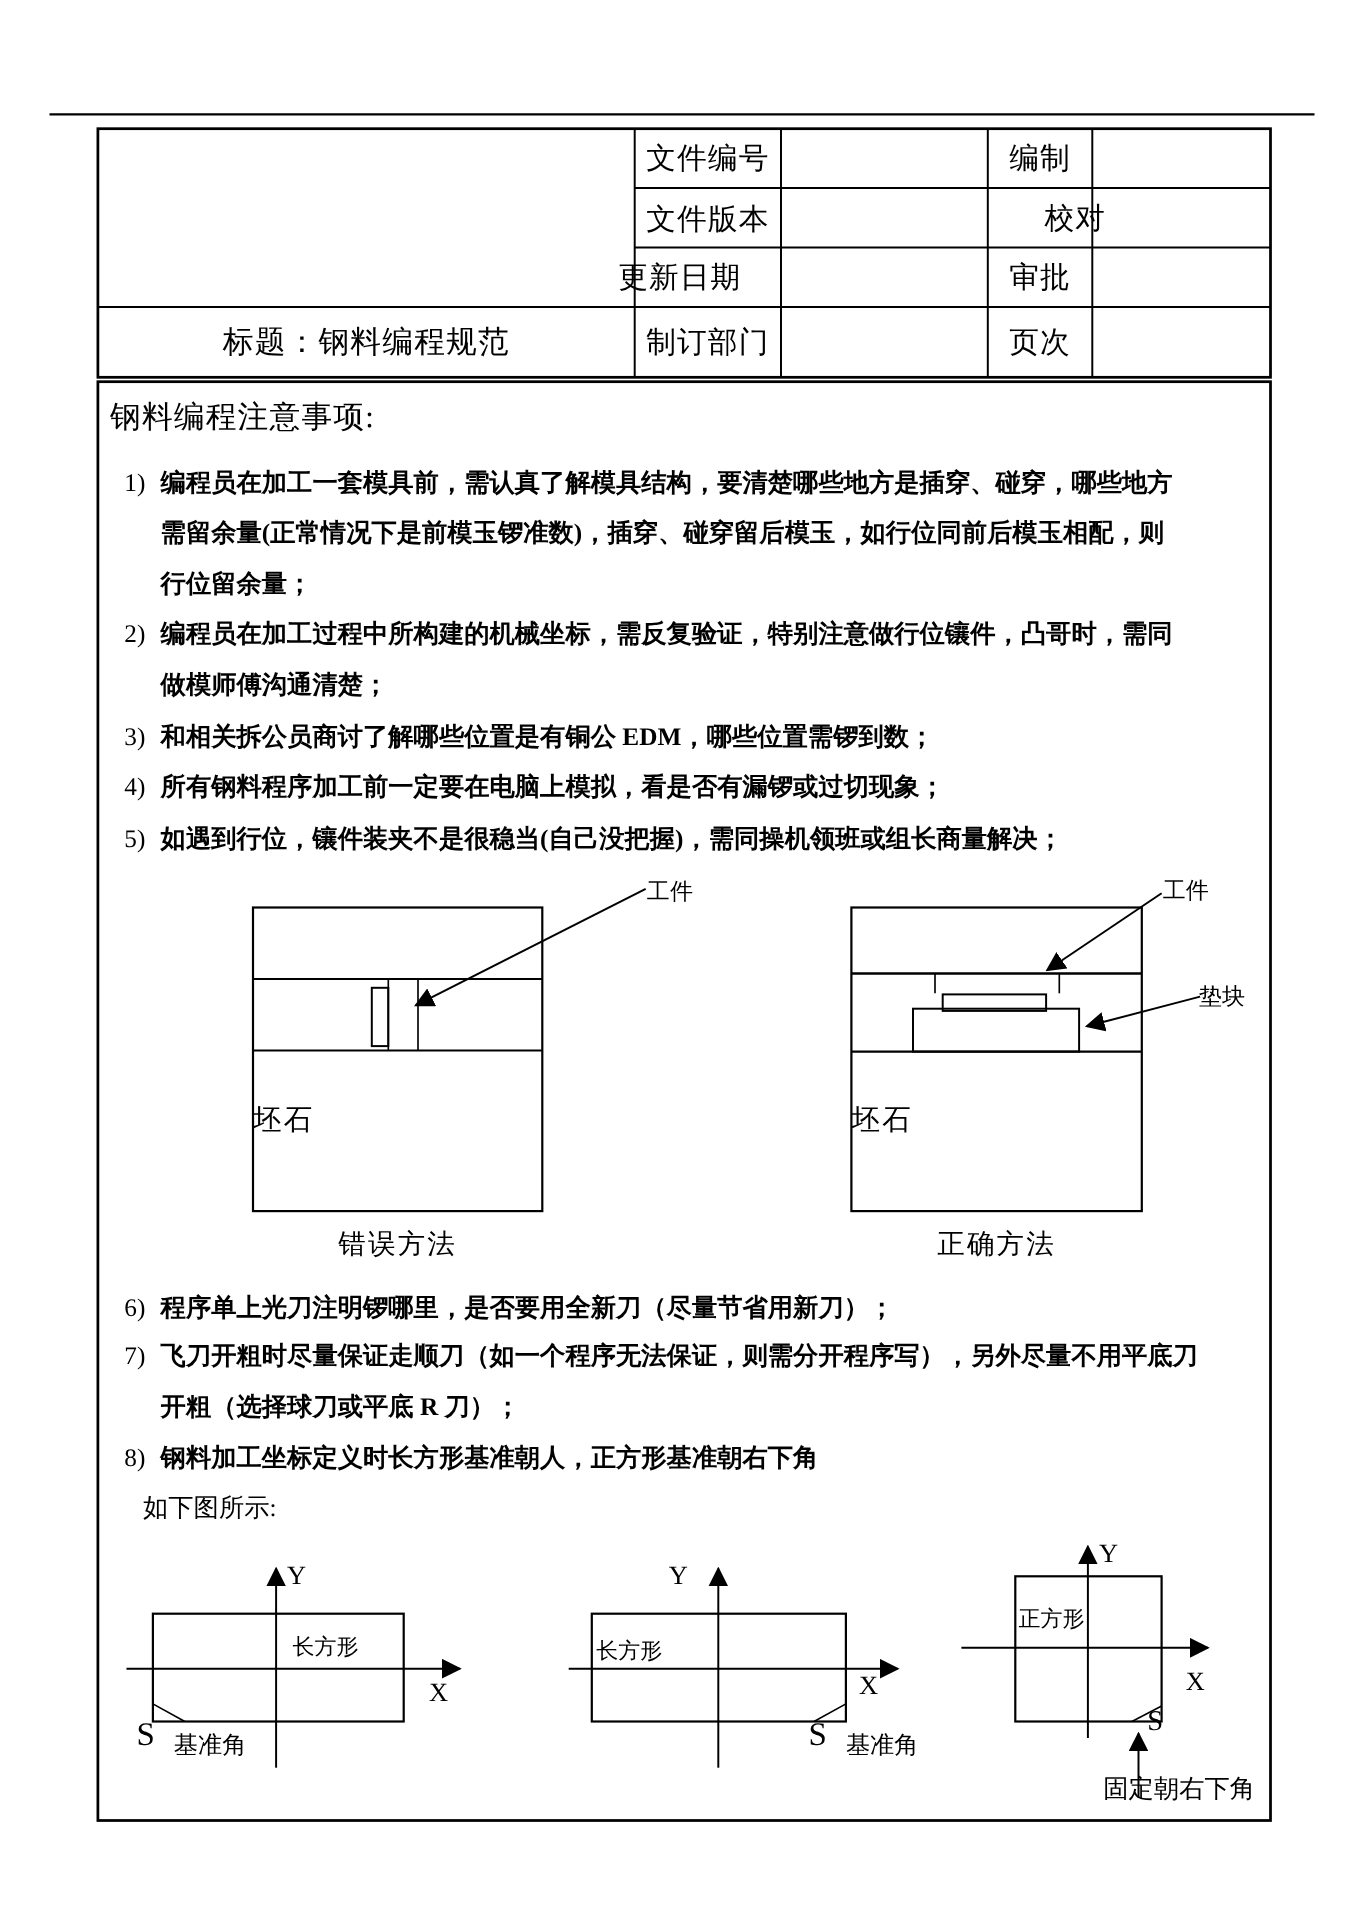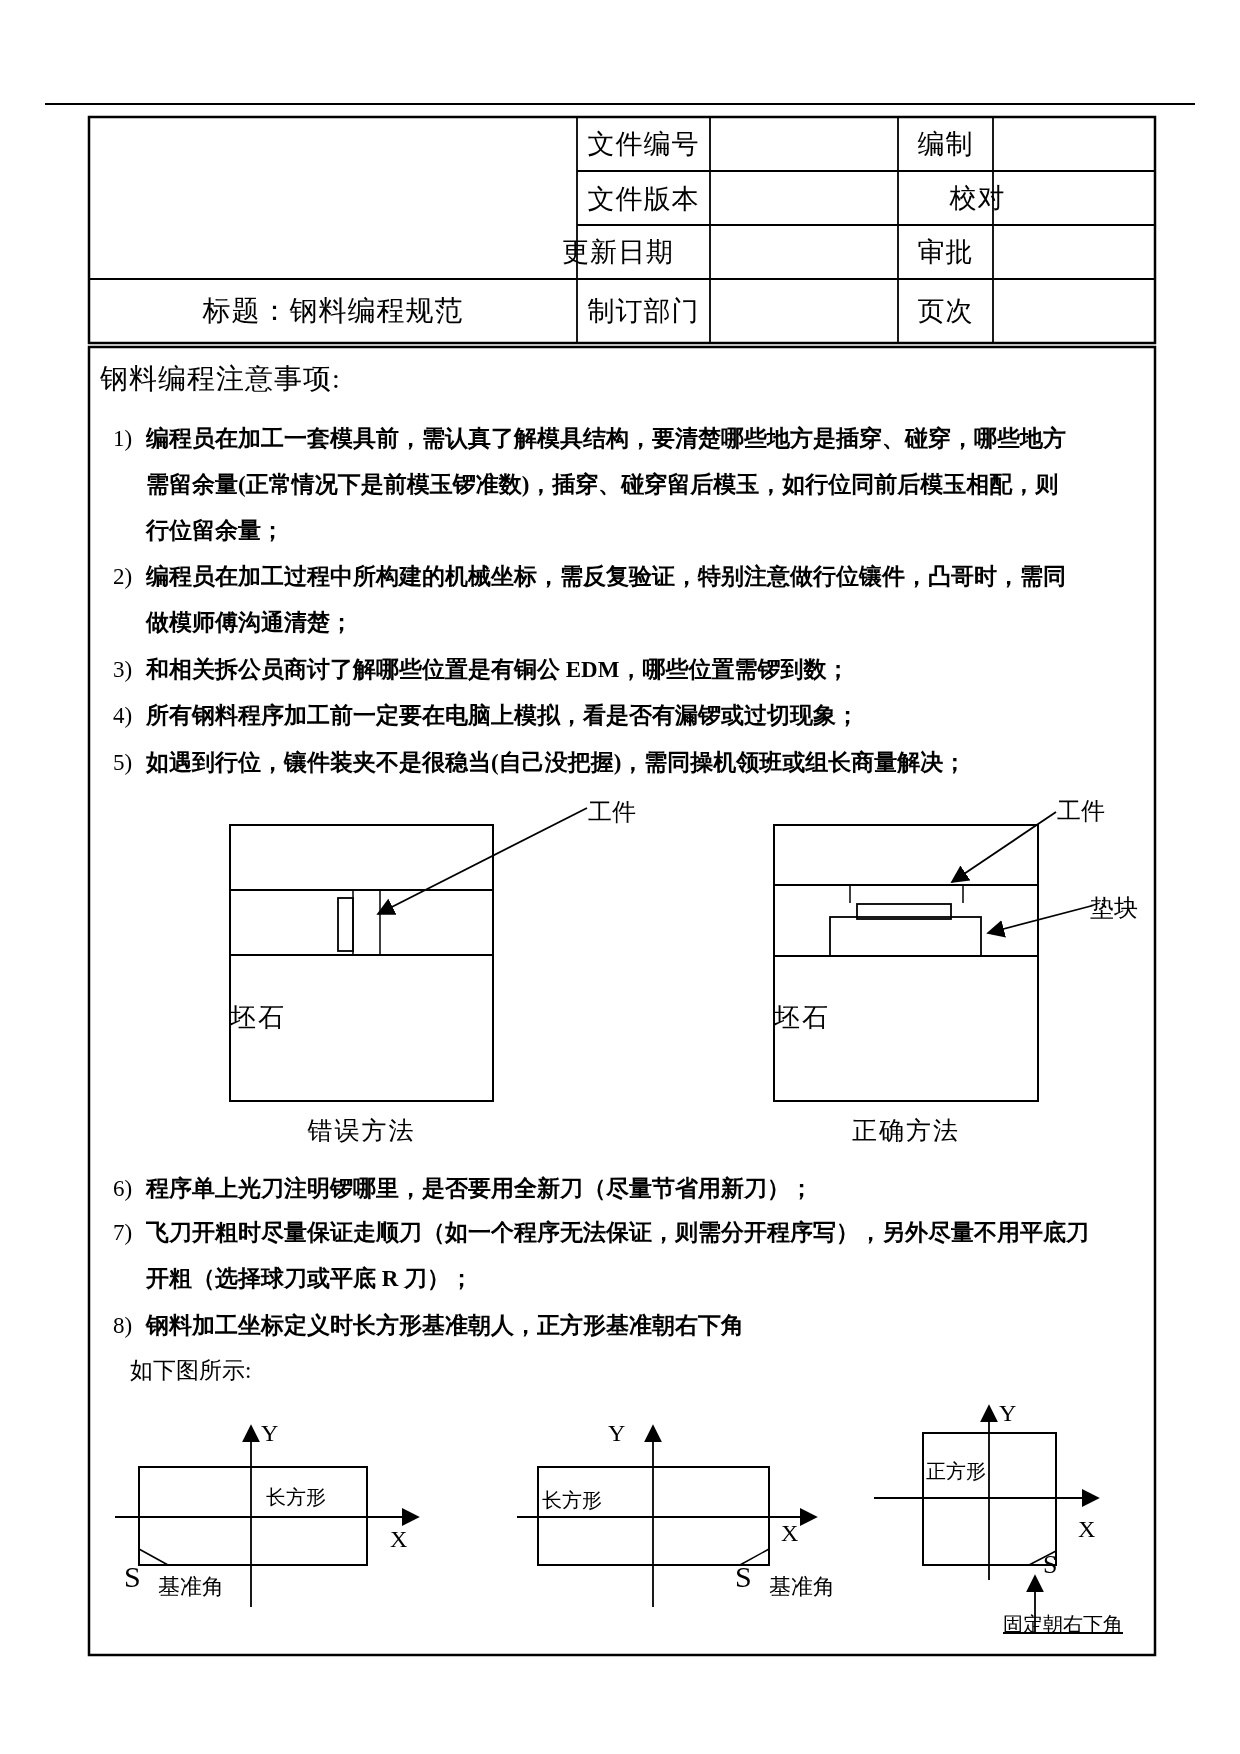--- a/index.html
+++ b/index.html
@@ -7,28 +7,28 @@
         font-family:"Liberation Serif","DejaVu Serif",serif;color:#000;overflow:hidden;}
   svg.lines{position:absolute;left:0;top:0;pointer-events:none;}
   .abs{position:absolute;white-space:nowrap;}
   .cell{position:absolute;display:flex;align-items:center;justify-content:center;
         font-size:27px;letter-spacing:1px;}
   .title-cell{font-size:28px;letter-spacing:1px;}
   .heading{position:absolute;left:100px;top:360px;font-size:28px;letter-spacing:1px;}
   .item{position:absolute;left:113px;width:1012px;font-size:23px;line-height:46px;}
   .item .num{position:absolute;left:0;top:0;}
   .item .ln{margin-left:33px;font-weight:bold;}
-  .dlabel{font-size:24px;}
+  .dlabel{font-size:21px;}
   .stock{width:263px;text-align:left;font-size:26px;letter-spacing:2px;}
   .caption{width:263px;text-align:center;font-size:25px;letter-spacing:2px;}
   .axY,.axX{font-size:24px;}
   .shape{font-size:20px;}
   .sLetter{font-size:30px;}
   .datum{font-size:22px;}
-  .note{font-size:20px;text-decoration:underline;}
+  .note{font-size:23px;}
 </style>
 </head>
 <body>
 
 <div class="page">
 
   <svg class="lines" width="1240" height="1754" viewBox="0 0 1240 1754">
     <defs>
       <marker id="arr" viewBox="0 0 10 10" refX="9" refY="5" markerWidth="10" markerHeight="10" orient="auto-start-reverse">
         <path d="M0,0 L10,5 L0,10 z" fill="#000"></path>

